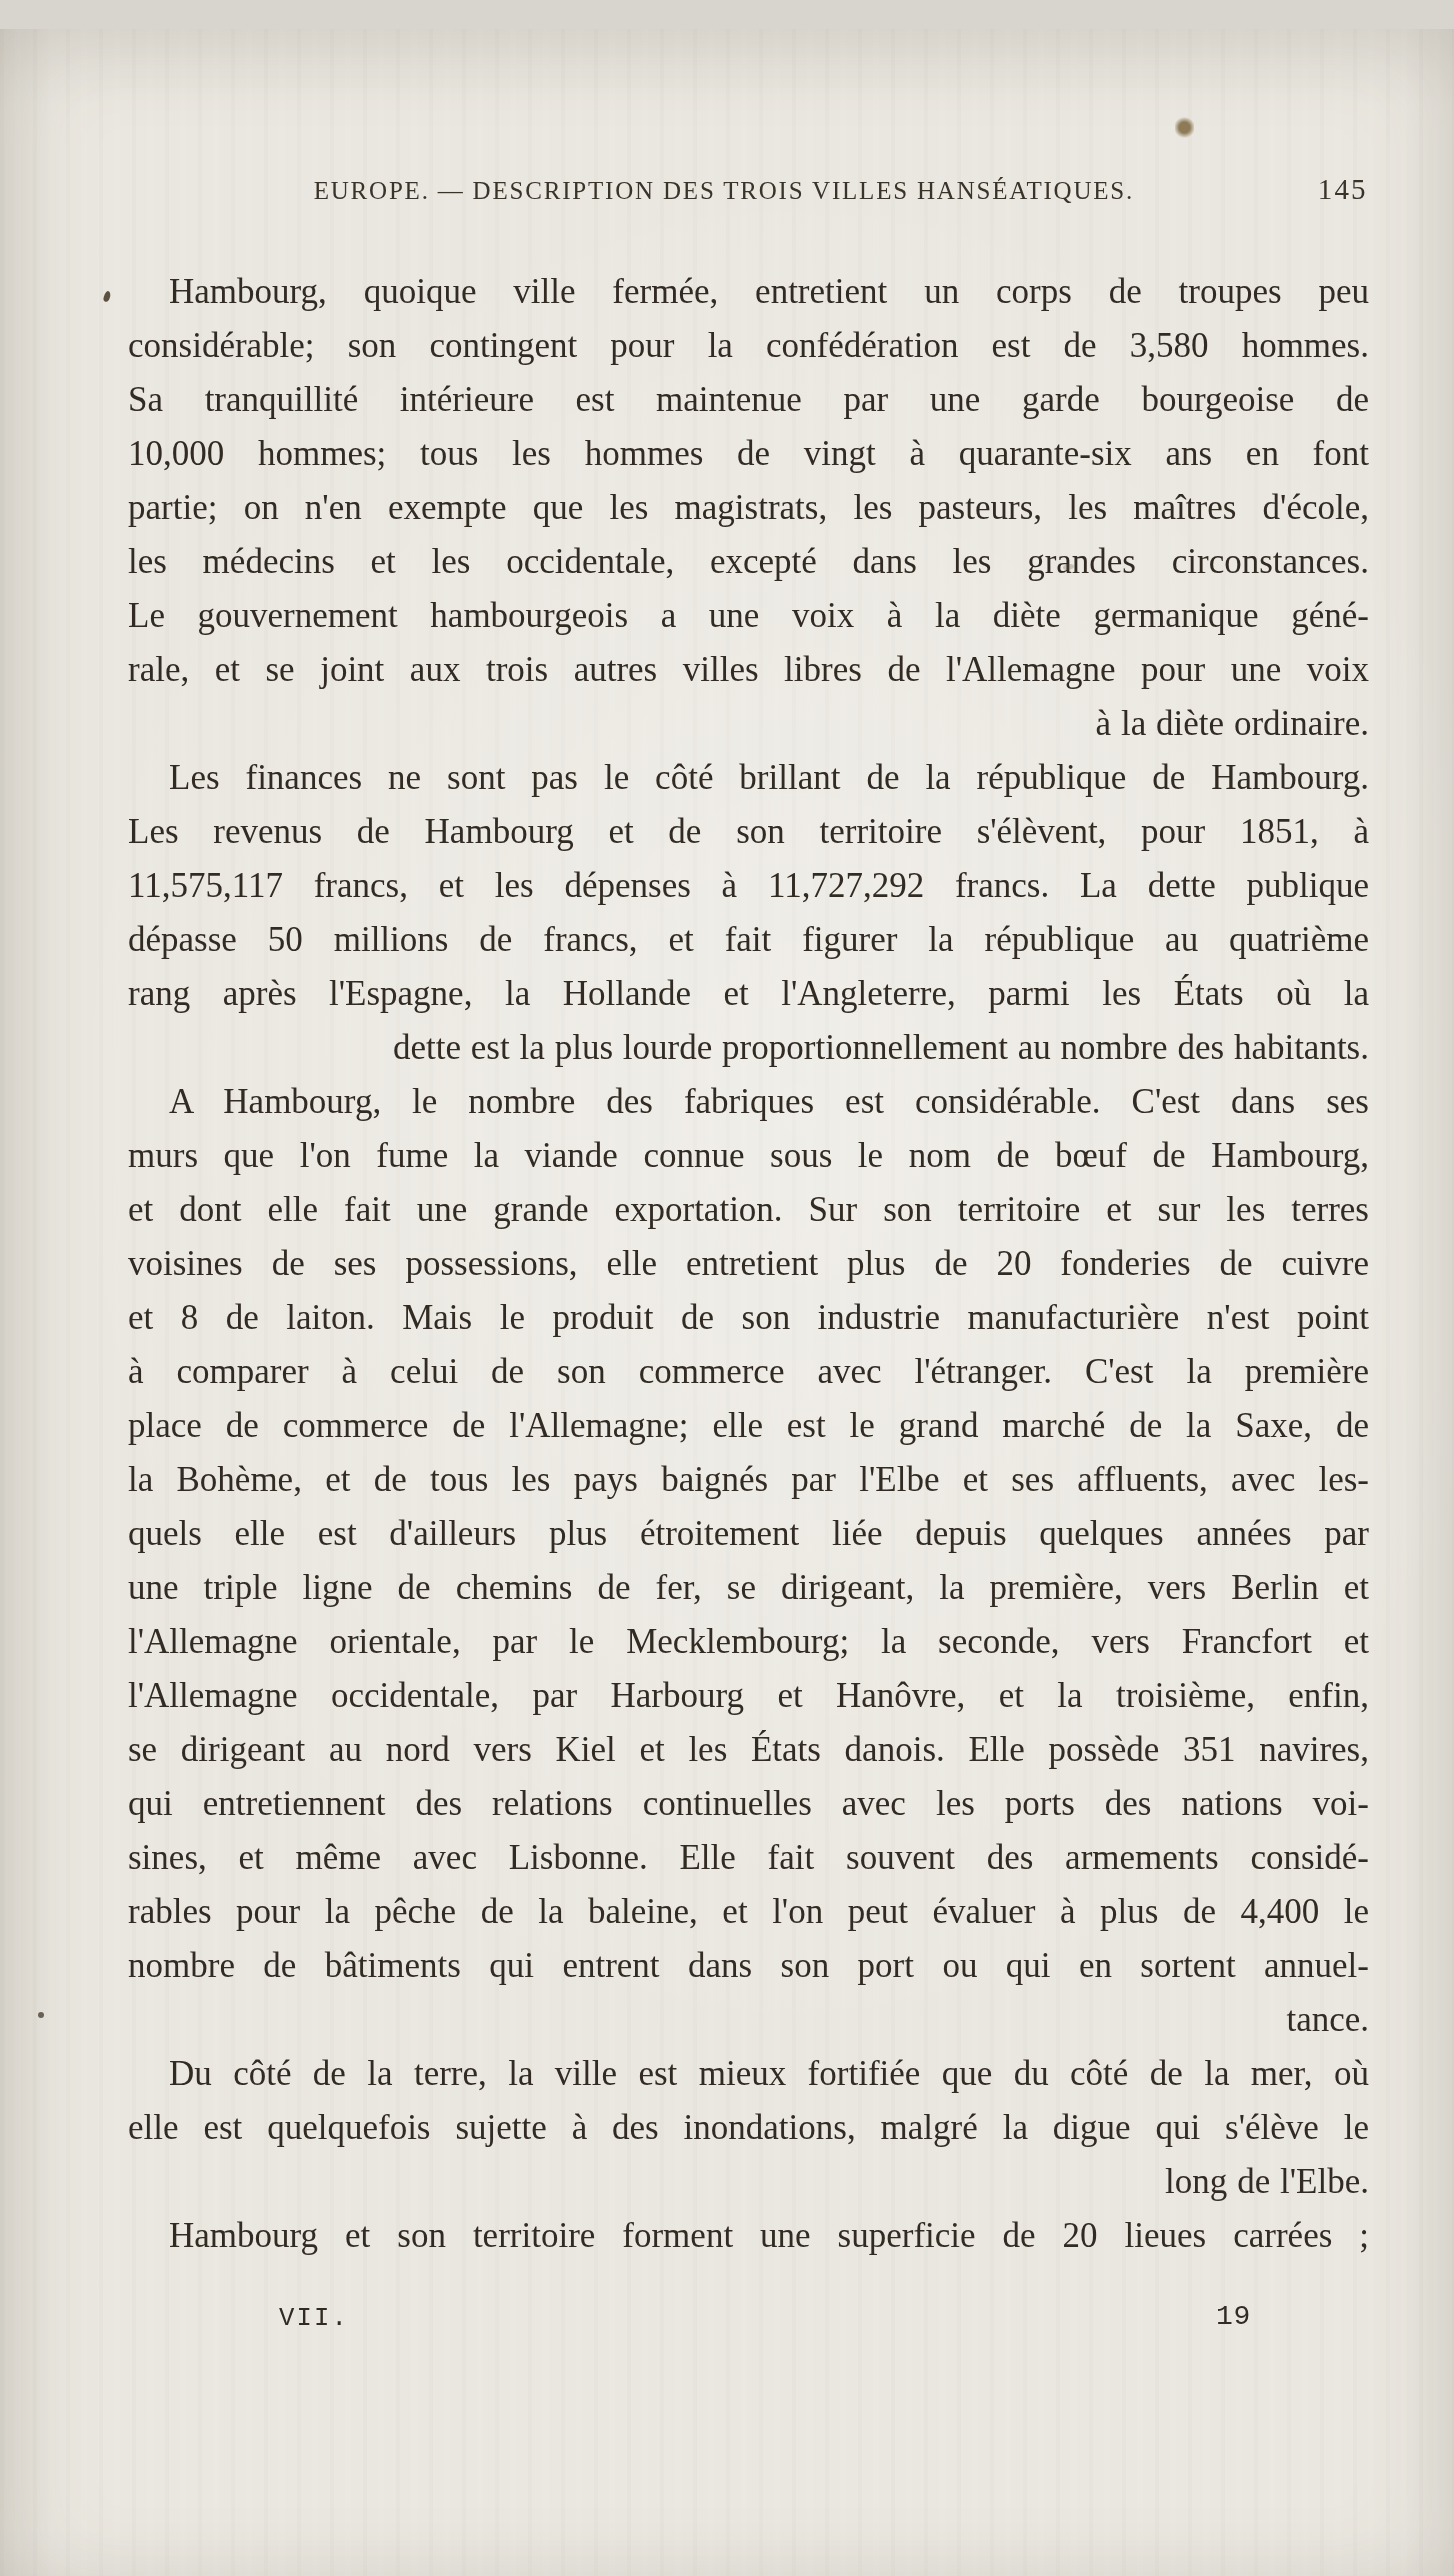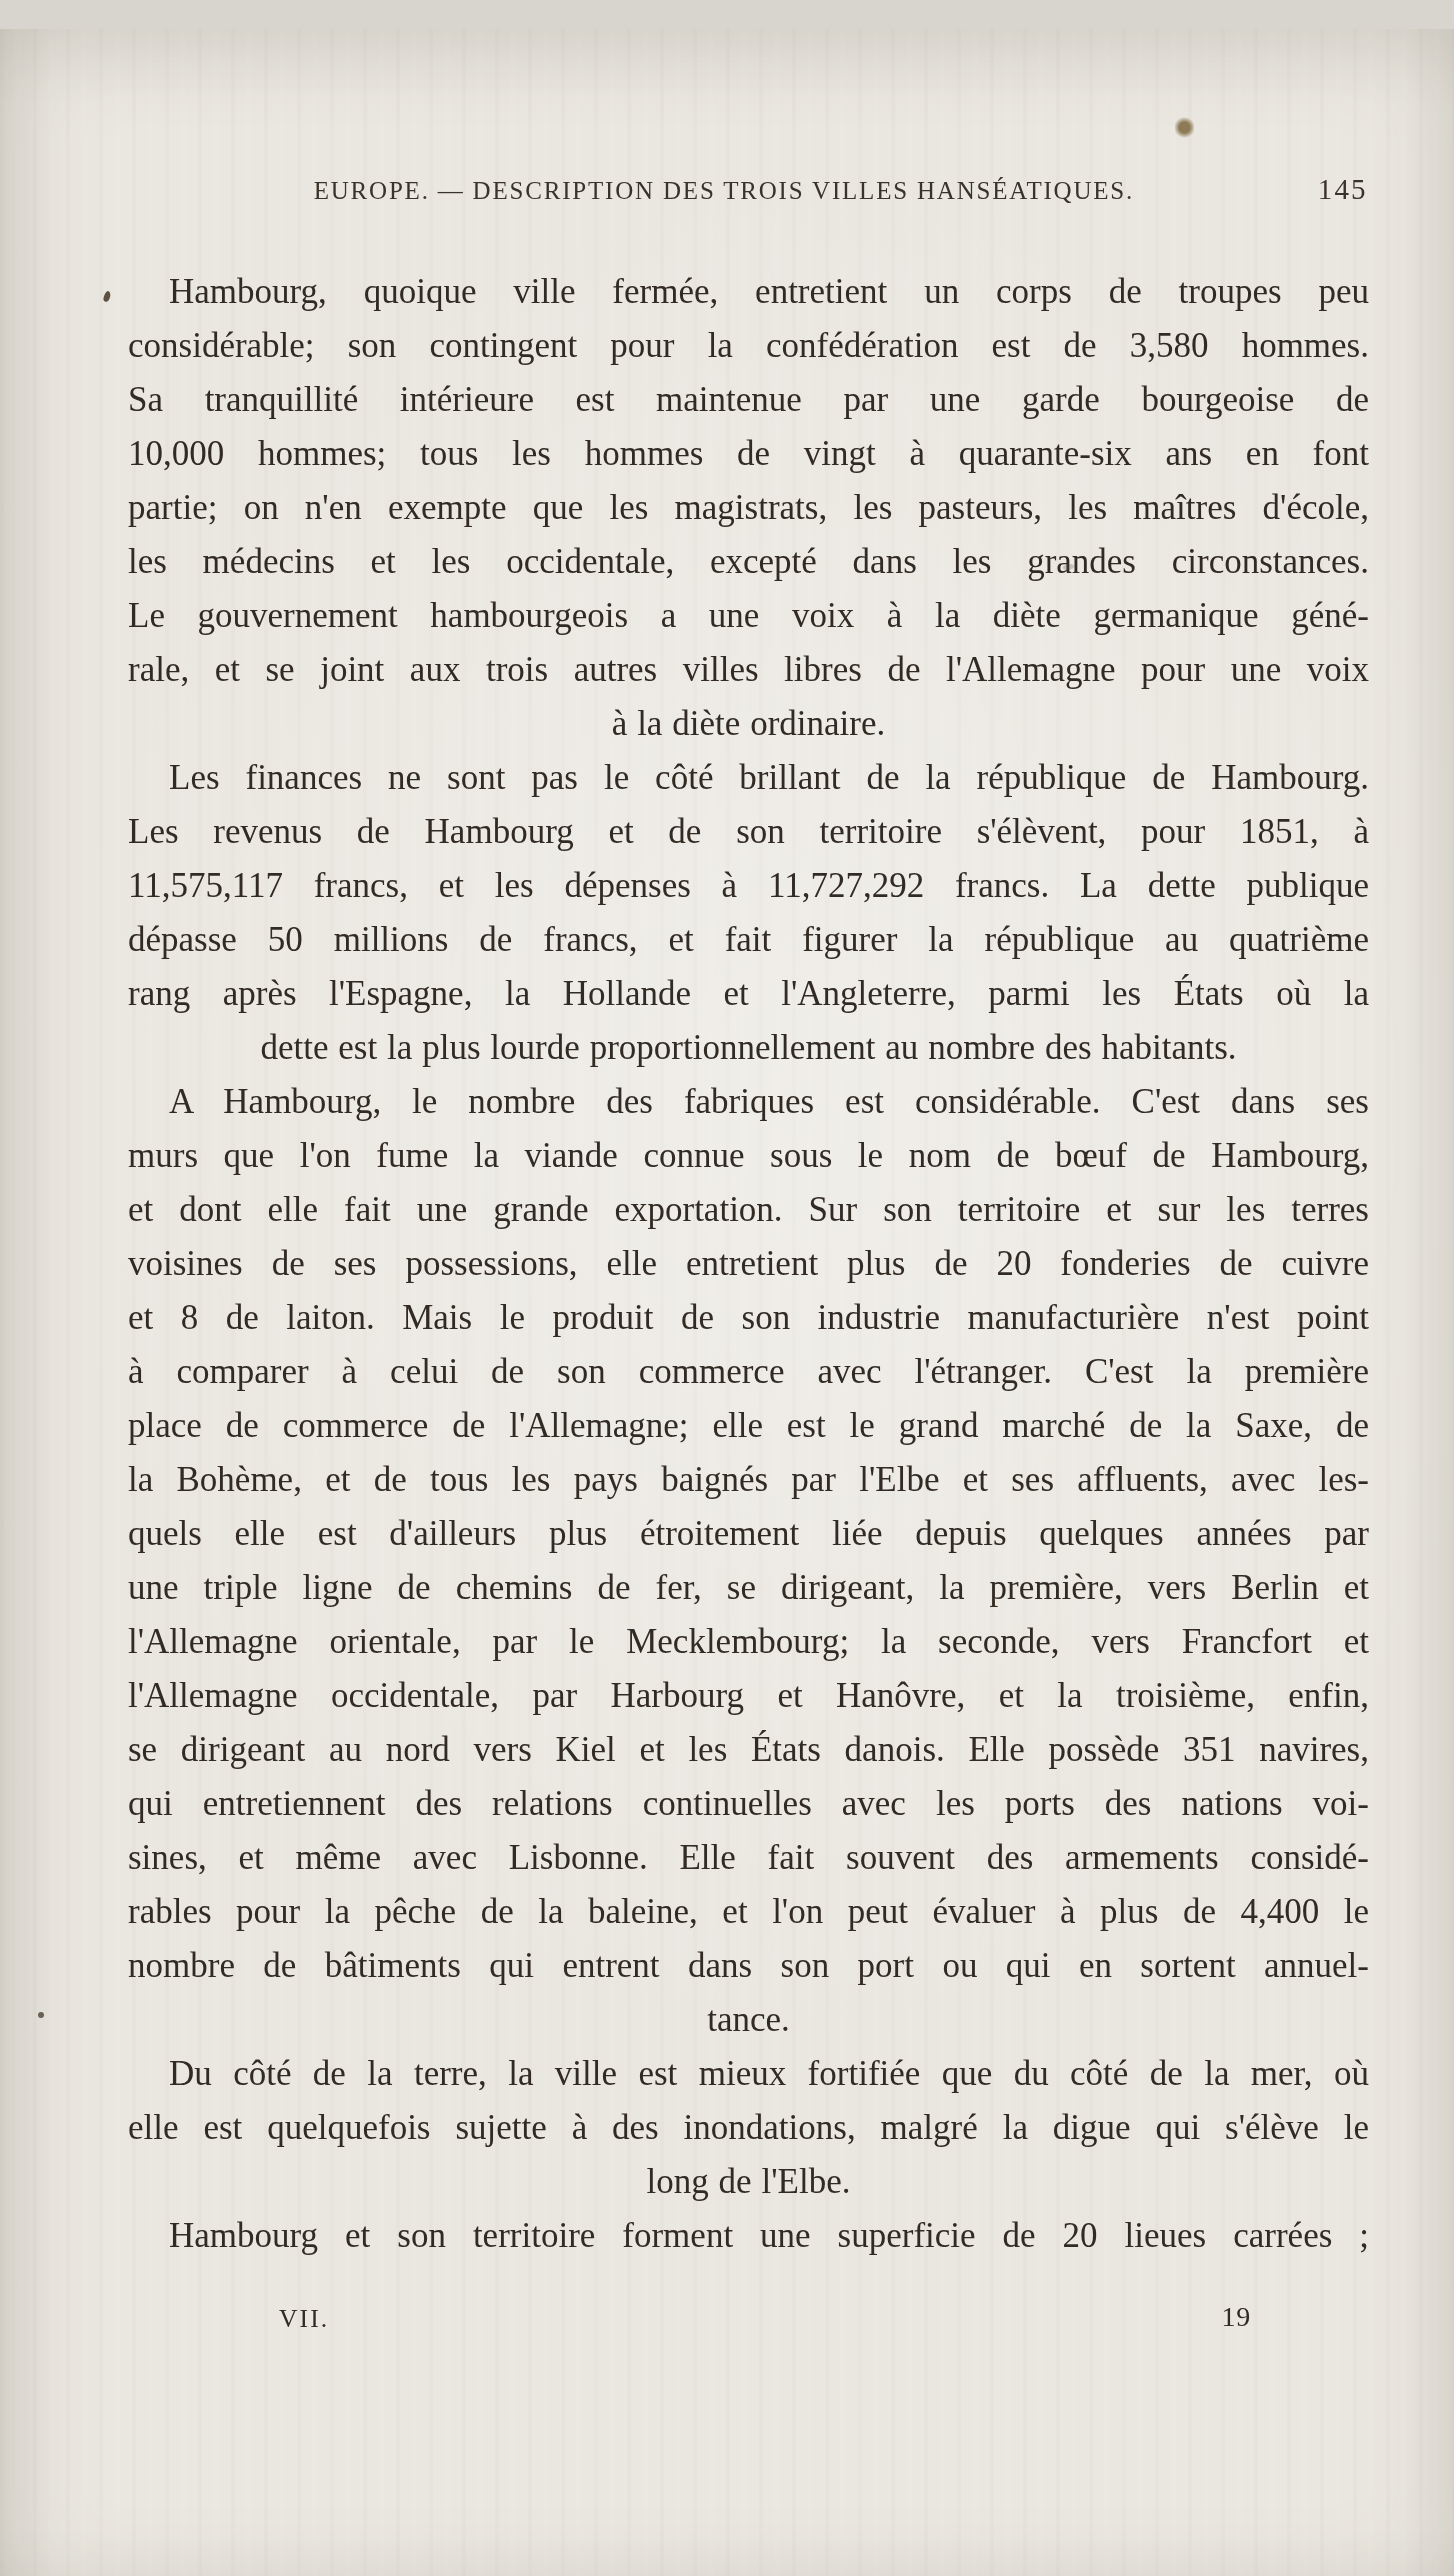--- a/index.html
+++ b/index.html
@@ -23,25 +23,25 @@
     margin-top:29px;
   }
   
   .running-head{position:absolute;left:128px;top:144px;width:1241px;height:36px;filter:blur(0.2px);}
   .rh-title{position:absolute;left:50%;top:4.3px;transform:translateX(-53%);
     font-size:25px;letter-spacing:1.8px;white-space:nowrap;color:#3a332a;}
   .rh-folio{position:absolute;right:1.4px;top:0;font-size:29px;letter-spacing:2.1px;color:#3a332a;}
   
   .textblock{position:absolute;left:128px;top:236px;width:1241px;filter:blur(0.3px);}
   .line{height:54px;line-height:54px;font-size:35px;word-spacing:1.1px;
-    white-space:normal;text-align:center;}
+    white-space:normal;text-align:right;}
   .line.j{text-align:justify;text-align-last:justify;text-justify:inter-word;}
   .line.in{padding-left:41px;}
   
-  .footer{position:absolute;left:128px;top:2269px;width:1241px;height:46px;filter:blur(0.2px);}
+  .footer{position:absolute;left:128px;top:2269px;width:1241px;height:46px;filter:blur(0.2px);font-family:Liberation Mono, monospace;}
   .sig{position:absolute;left:151px;top:5.7px;font-size:25.6px;letter-spacing:2.1px;}
   .sheet{position:absolute;right:118px;top:2.8px;font-size:28px;letter-spacing:0.7px;}
   
   .speck{position:absolute;pointer-events:none;}
   .speck-1{left:104px;top:262px;width:6.4px;height:11.4px;background:#5d5142;
     border-radius:45% 55% 50% 50%/60% 55% 45% 40%;transform:rotate(18deg);}
   .speck-2{left:1175px;top:88px;width:18.5px;height:21.3px;
     background:radial-gradient(circle at 50% 50%, #8d7b57 0 38%, rgba(141,123,87,0) 75%);}
   .speck-3{left:38px;top:1983px;width:6.4px;height:6.4px;background:#6a6054;border-radius:50%;}
   .speck-4{left:1063px;top:535px;width:10.7px;height:5.7px;background:rgba(96,85,68,0.28);

